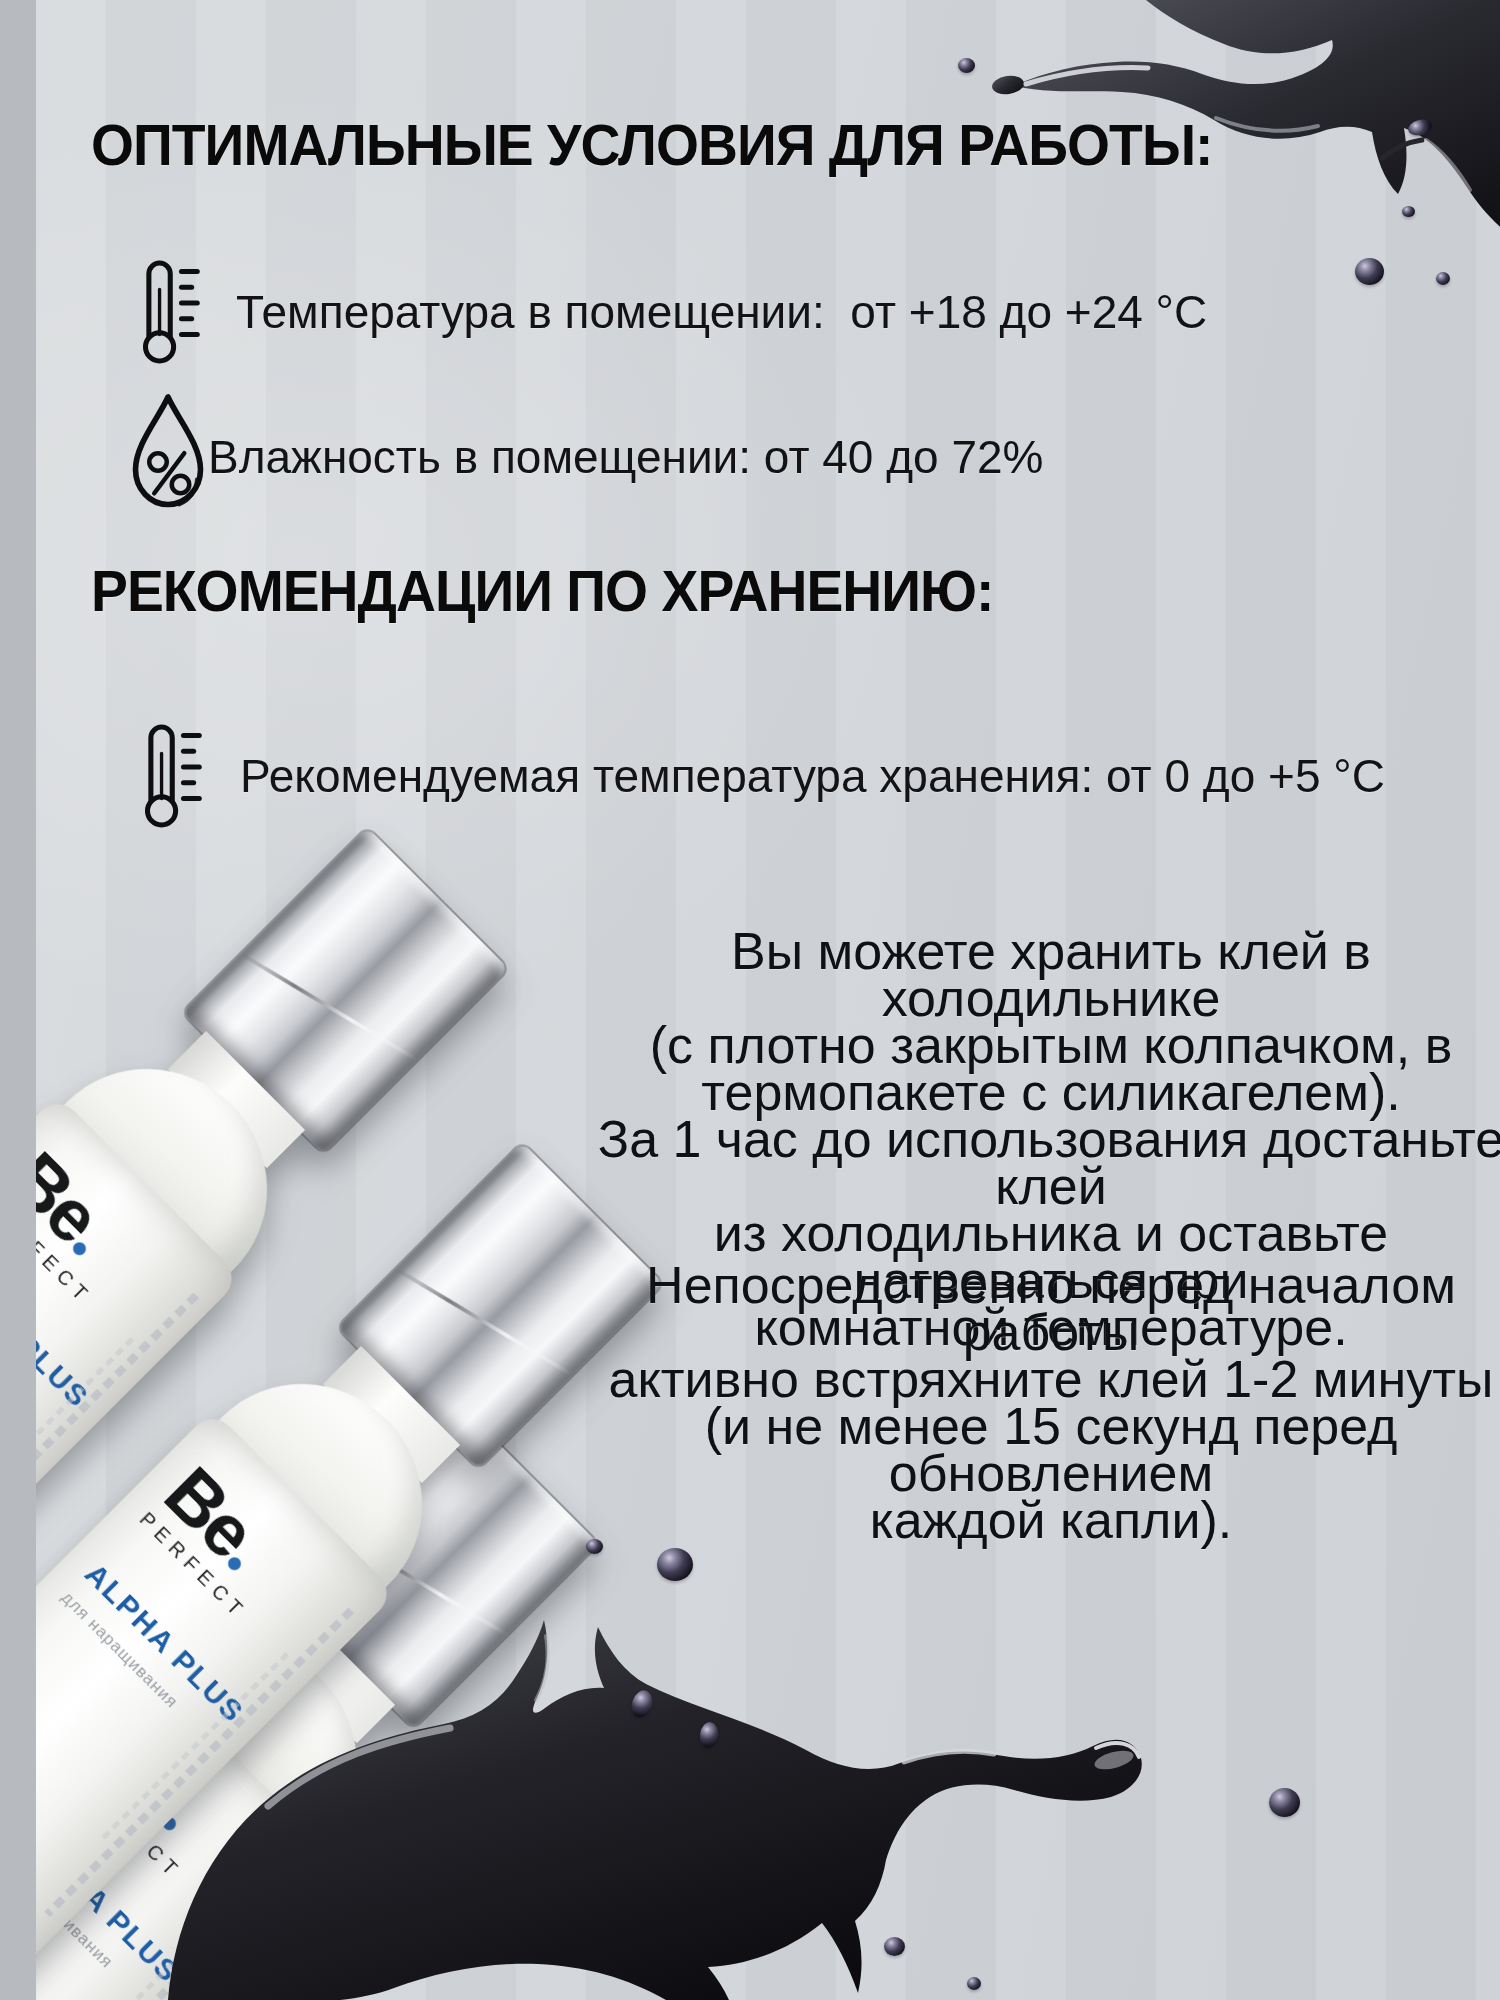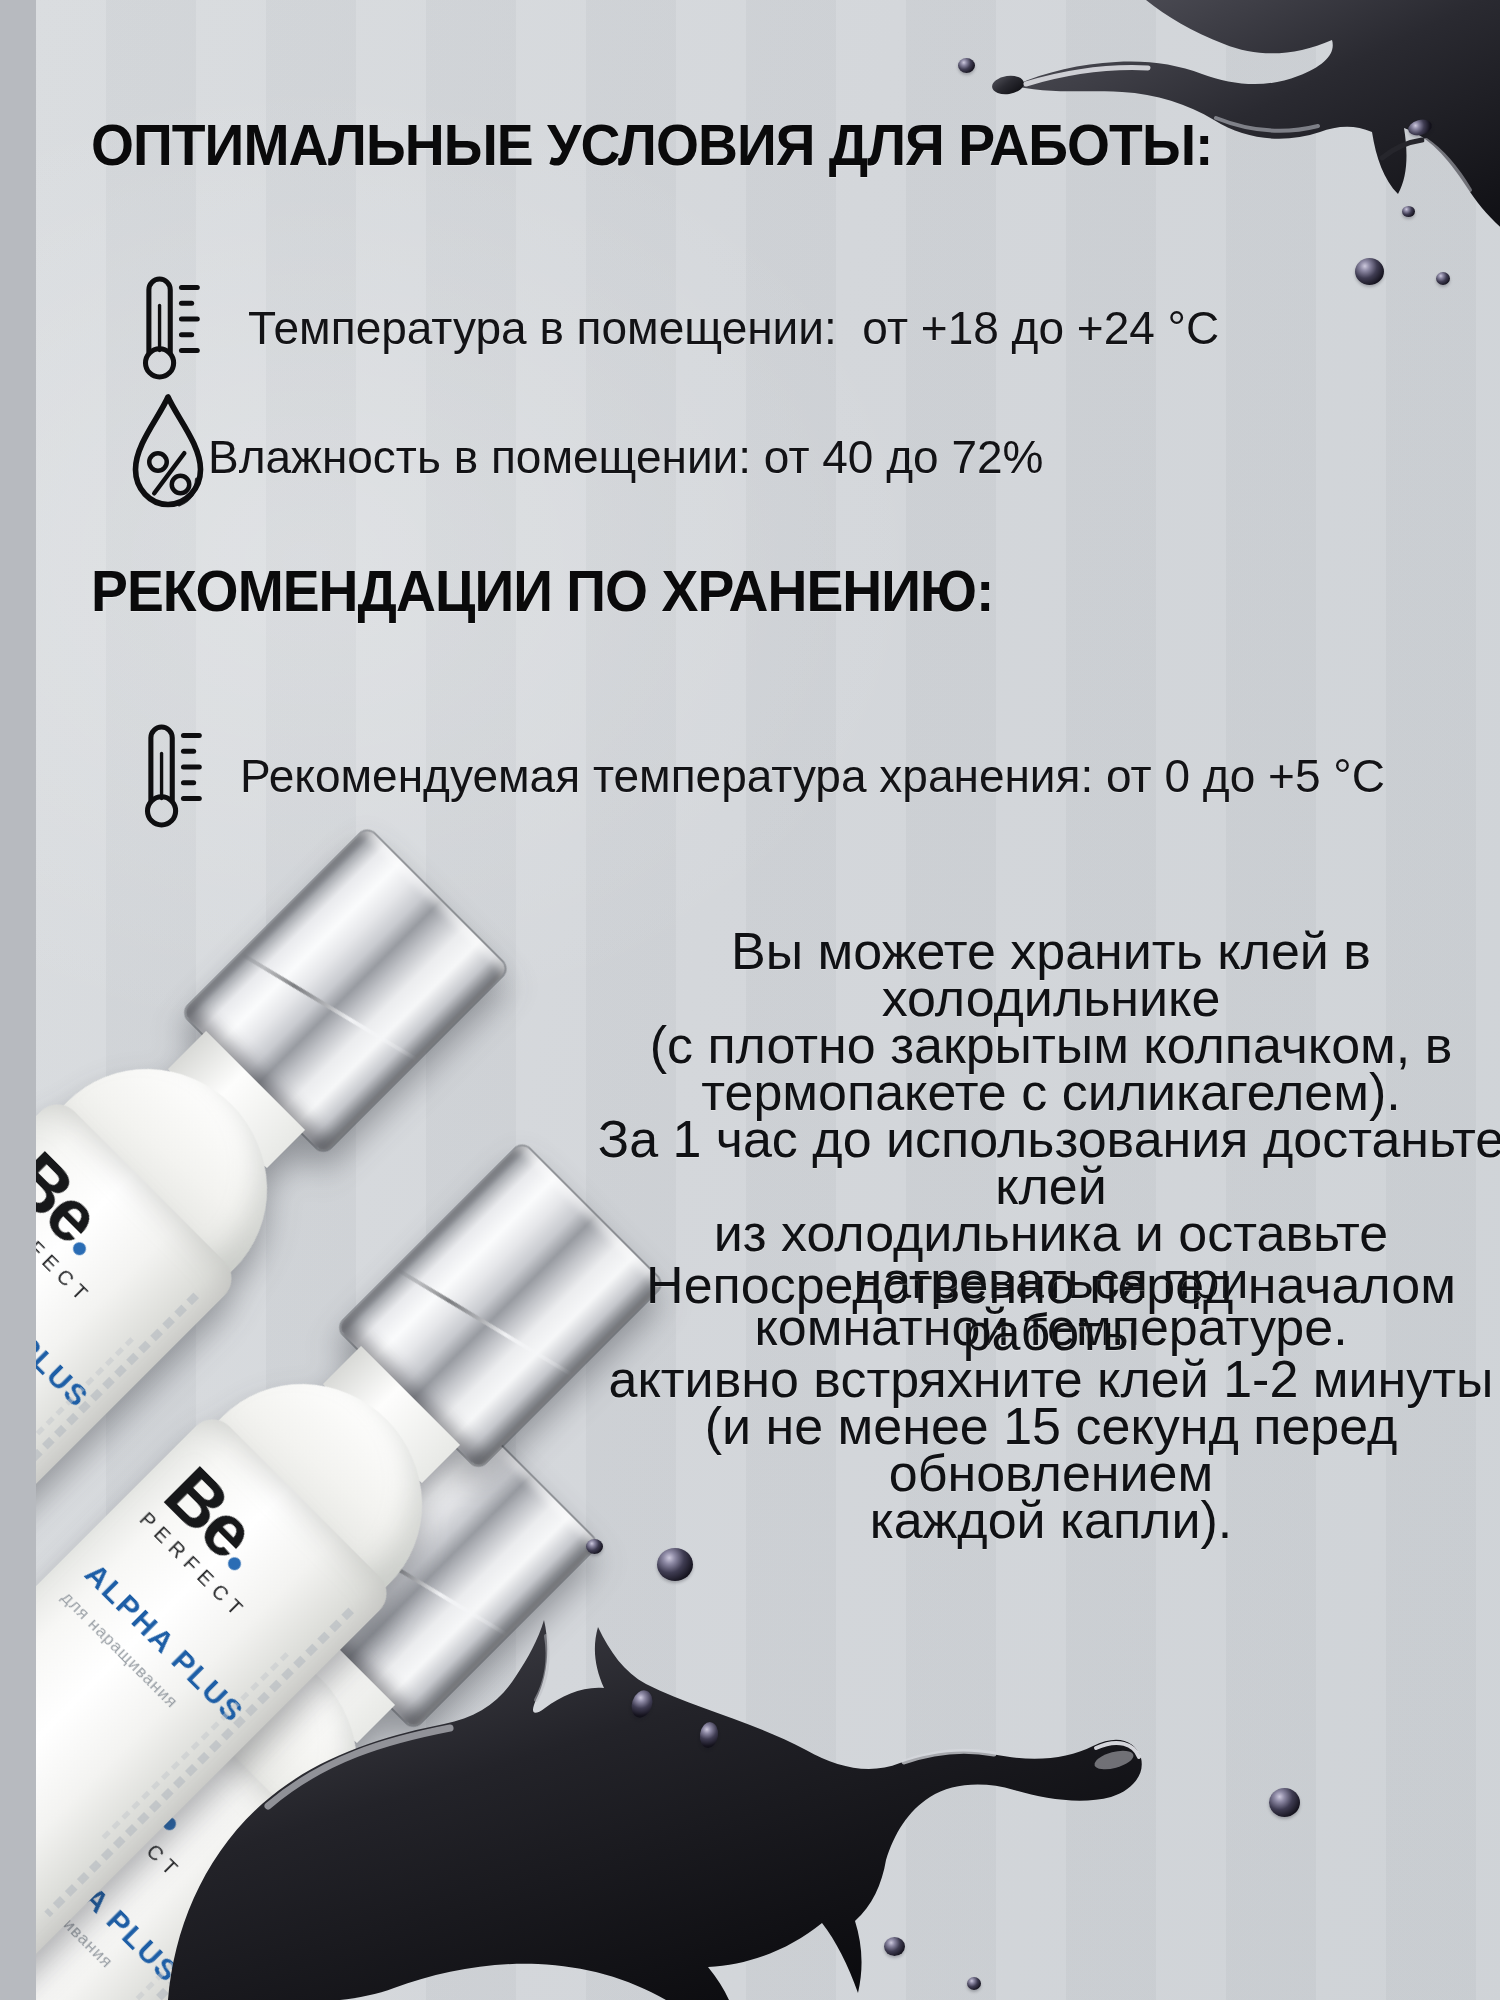--- a/index.html
+++ b/index.html
@@ -112,21 +112,21 @@
       C1260,56 1222,58 1188,44 C1156,32 1130,16 1110,0 Z"></path>
     <ellipse cx="972" cy="85" rx="16" ry="9" fill="url(#ink1)" transform="rotate(-8 972 85)"></ellipse>
     <path d="M1346,158 C1358,148 1372,142 1386,140" fill="none" stroke="#26262c" stroke-width="5" stroke-linecap="round"></path>
     <path d="M990,84 C1030,72 1072,66 1112,68" fill="none" stroke="#e6e8ec" stroke-width="5" opacity=".85" stroke-linecap="round"></path>
     <path d="M1180,118 C1215,132 1250,134 1282,126" fill="none" stroke="#b9bcc4" stroke-width="4" opacity=".6" stroke-linecap="round"></path>
     <path d="M1390,140 C1408,152 1422,170 1434,190" fill="none" stroke="#caccd4" stroke-width="4" opacity=".5" stroke-linecap="round"></path>
   </svg>
 
   <div class="heading h1">ОПТИМАЛЬНЫЕ УСЛОВИЯ ДЛЯ РАБОТЫ:</div>
 
-  <div class="cond-row" style="left:96px;top:274px;gap:44px;">
+  <div class="cond-row" style="left:96px;top:258px;gap:32px;">
     <svg class="icon-thermo" width="72" height="108" viewBox="0 0 64 96">
       <g fill="none" stroke="#0e0e10" stroke-linecap="round">
         <path stroke-width="4.5" d="M15 70 L15 14 a9.5 9.5 0 0 1 19 0 L34 70"></path>
         <circle stroke-width="4.5" cx="24.5" cy="79" r="12.5"></circle>
         <line stroke-width="3" x1="24.5" y1="28" x2="24.5" y2="68"></line>
         <line stroke-width="4.5" x1="44" y1="12" x2="58" y2="12"></line>
         <line stroke-width="4.5" x1="44" y1="26" x2="53" y2="26"></line>
         <line stroke-width="4.5" x1="44" y1="40" x2="58" y2="40"></line>
         <line stroke-width="4.5" x1="44" y1="54" x2="53" y2="54"></line>
         <line stroke-width="4.5" x1="44" y1="68" x2="58" y2="68"></line>

